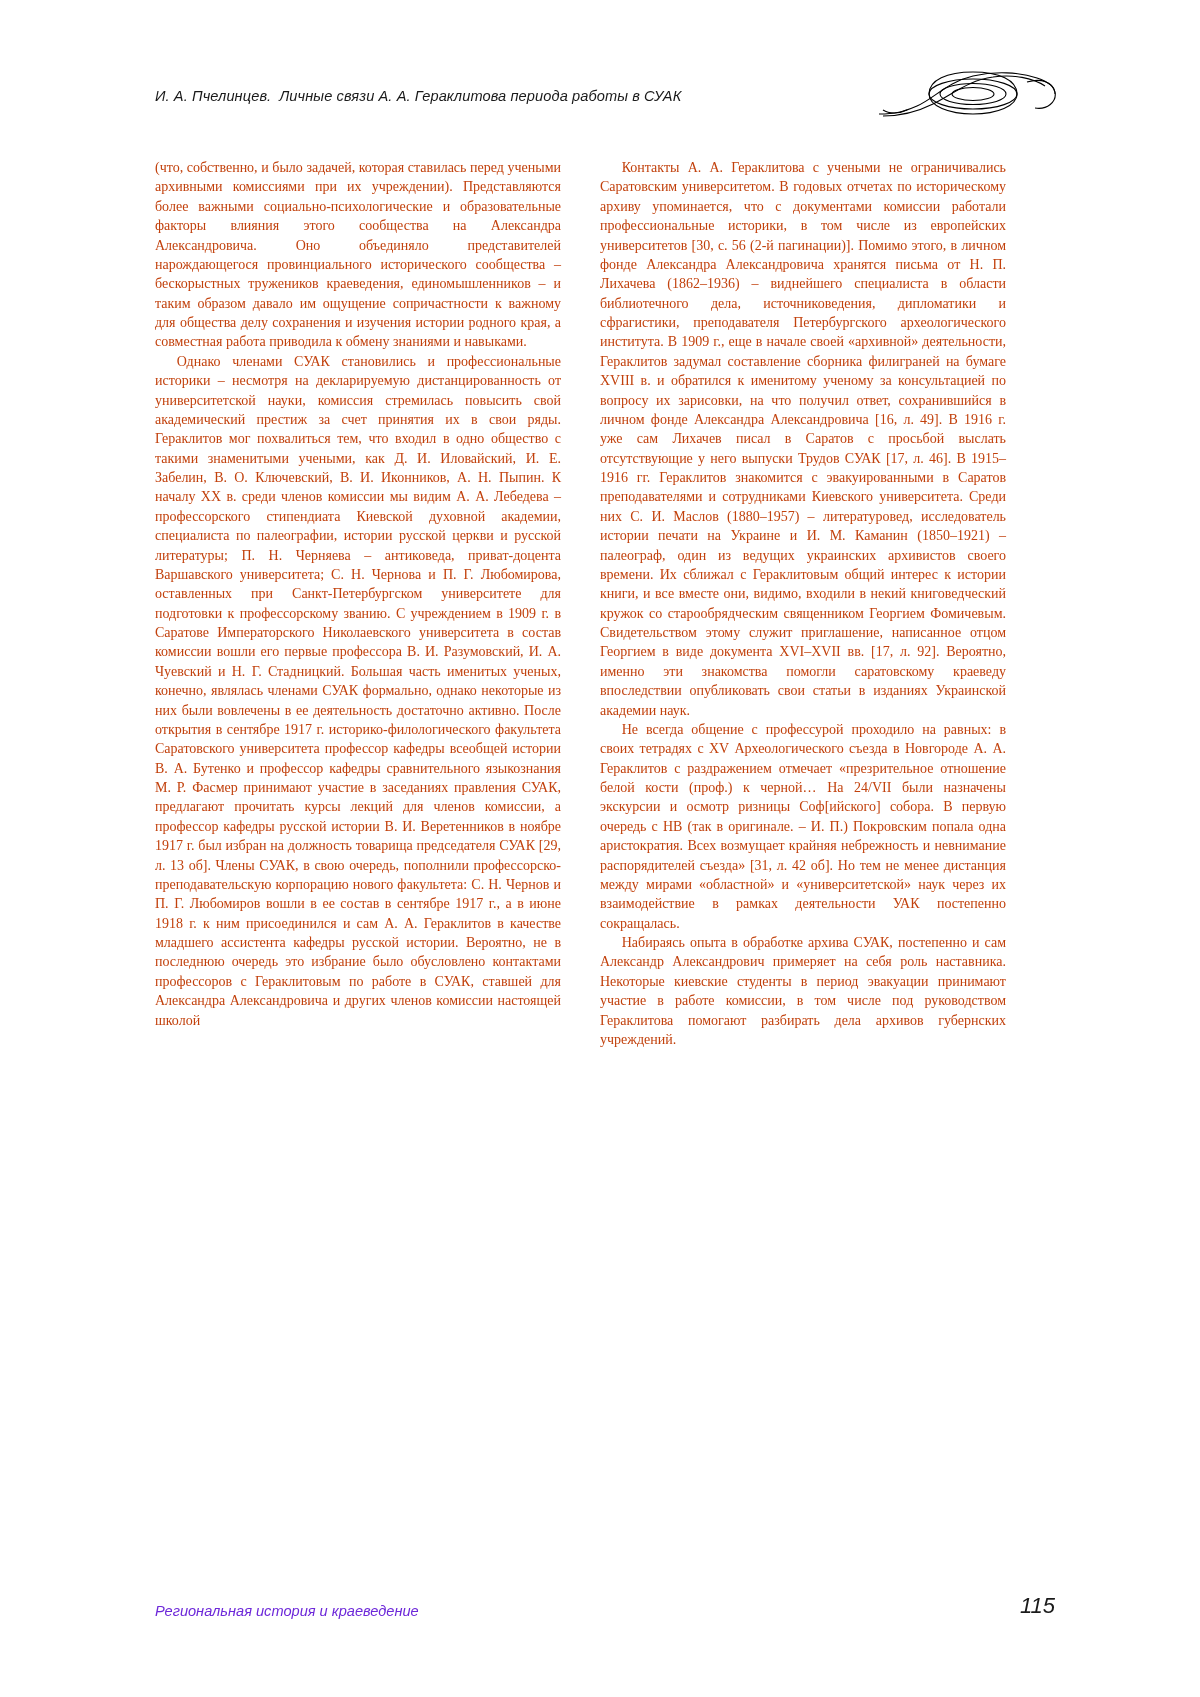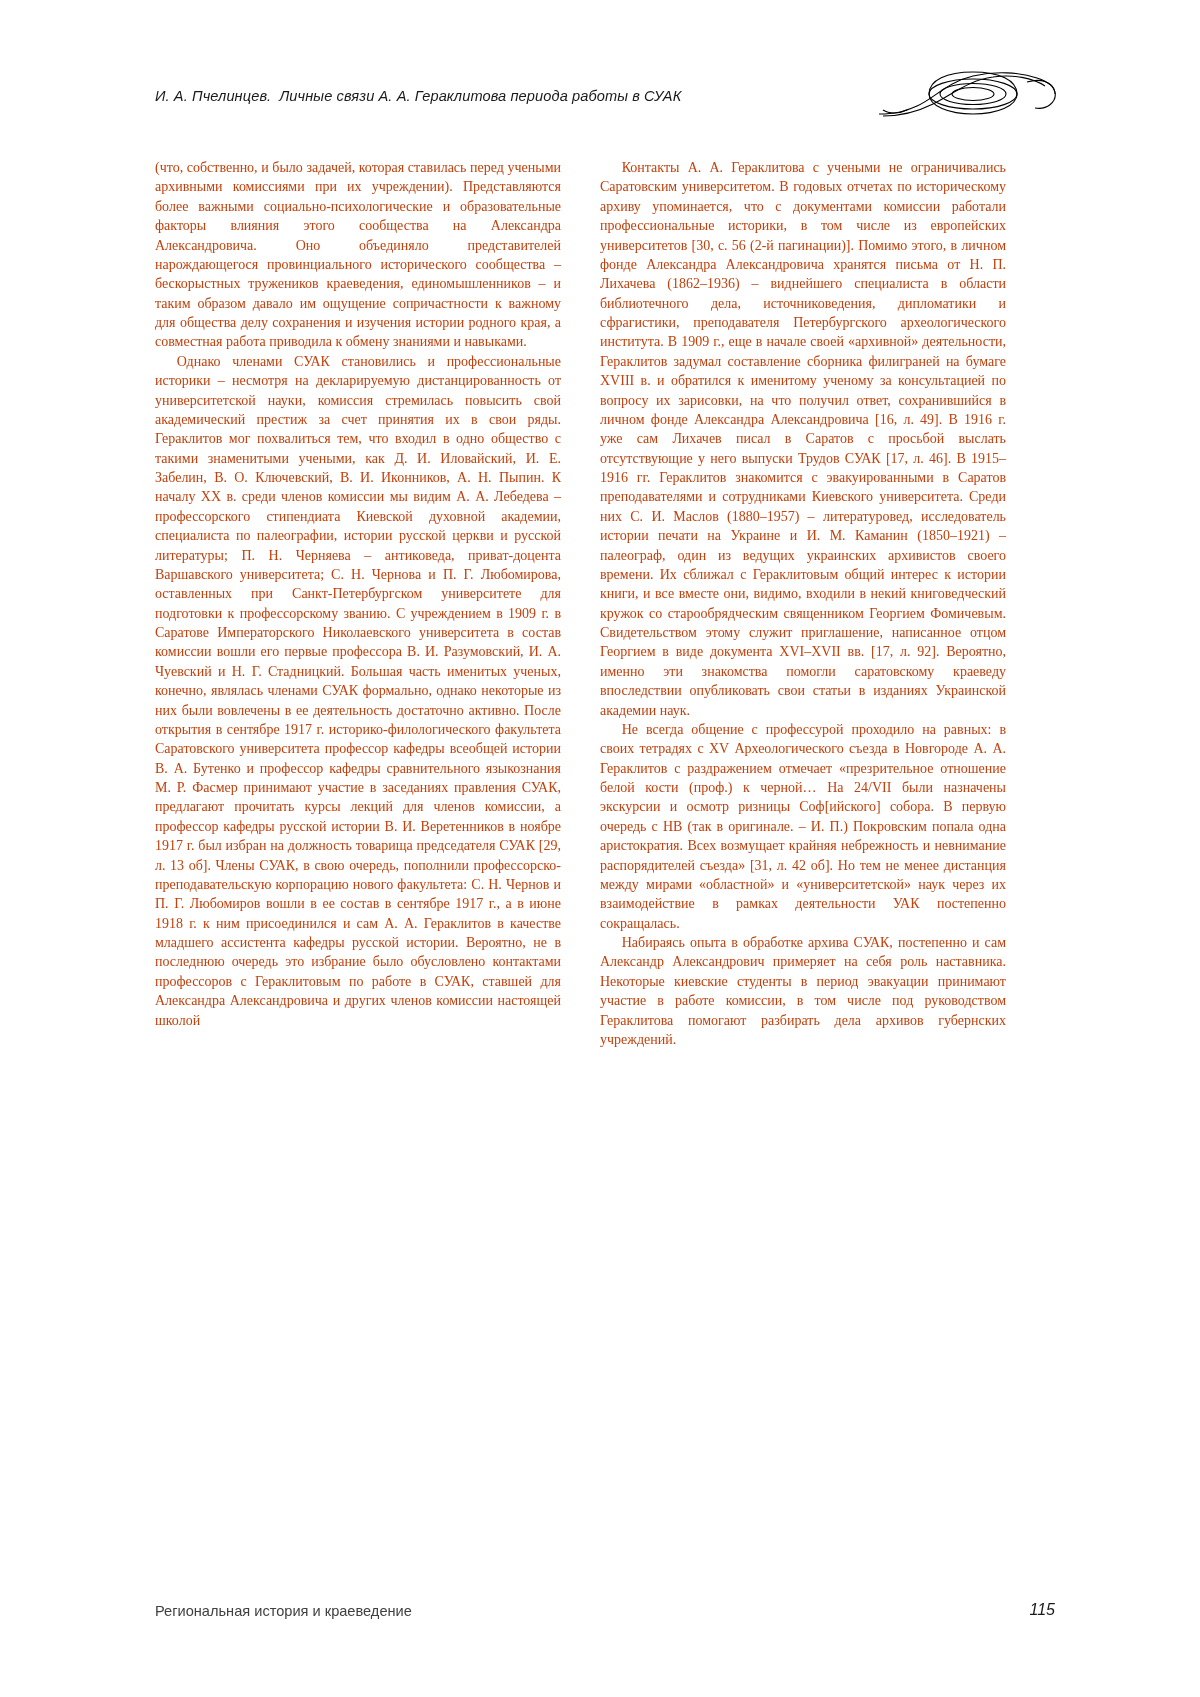--- a/index.html
+++ b/index.html
@@ -63,30 +63,31 @@
     margin: 0;
     text-indent: 1.55em;
   }
   .col p.cont { text-indent: 0; }
   
   .footer-title {
     position: absolute;
     left: 155px;
     bottom: 78px;
     font-family: "Liberation Sans", sans-serif;
+    font-style: italic;
     font-size: 14.6px;
-    color: #404040;
+    color: #6d28d9;
   }
   .footer-page {
     position: absolute;
     right: 157px;
     bottom: 78px;
     font-family: "Liberation Sans", sans-serif;
     font-style: italic;
-    font-size: 16px;
+    font-size: 22px;
     color: #1a1a1a;
   }
 </style>
 </head>
 <body>
 
 <div class="page">
 
   <div class="runhead">
     <span>И. А. Пчелинцев.</span><span class="sep"></span><span style="font-style:italic;">Личные связи А. А. Гераклитова периода работы в СУАК</span>

